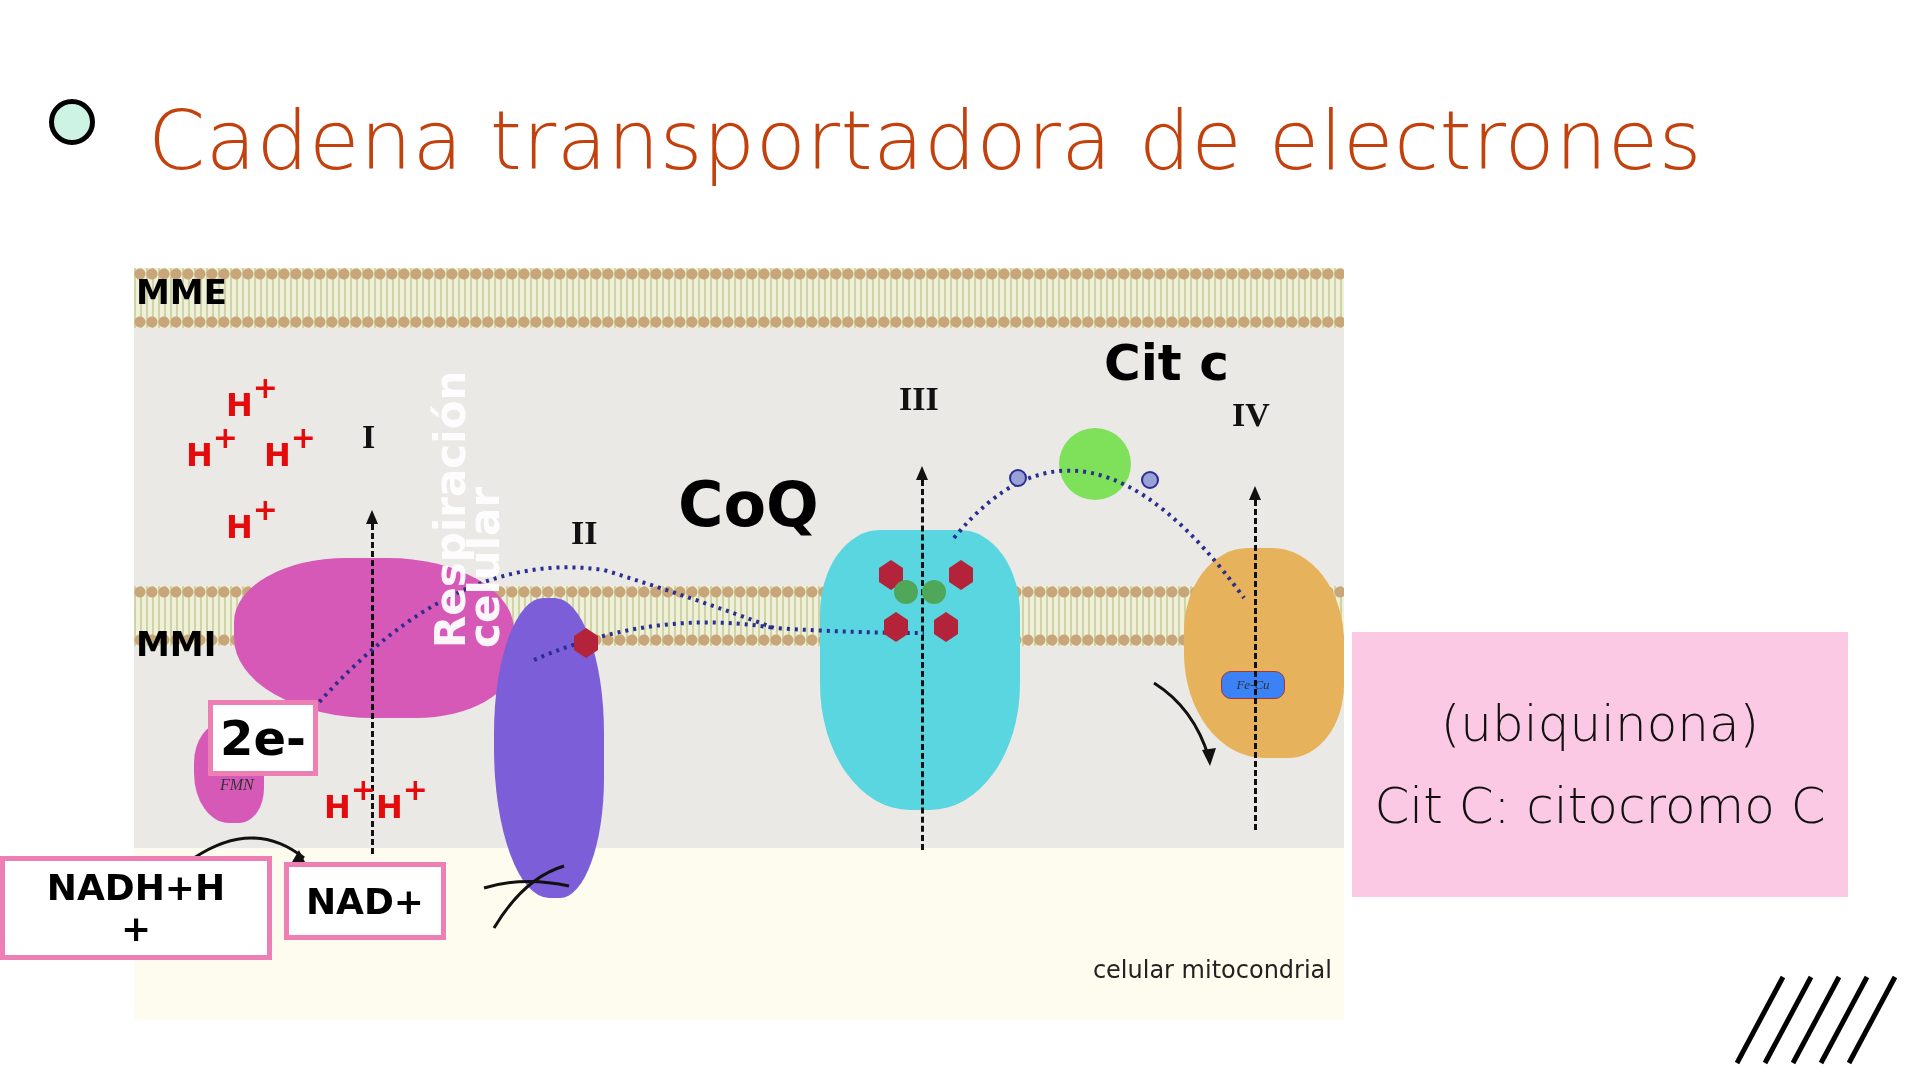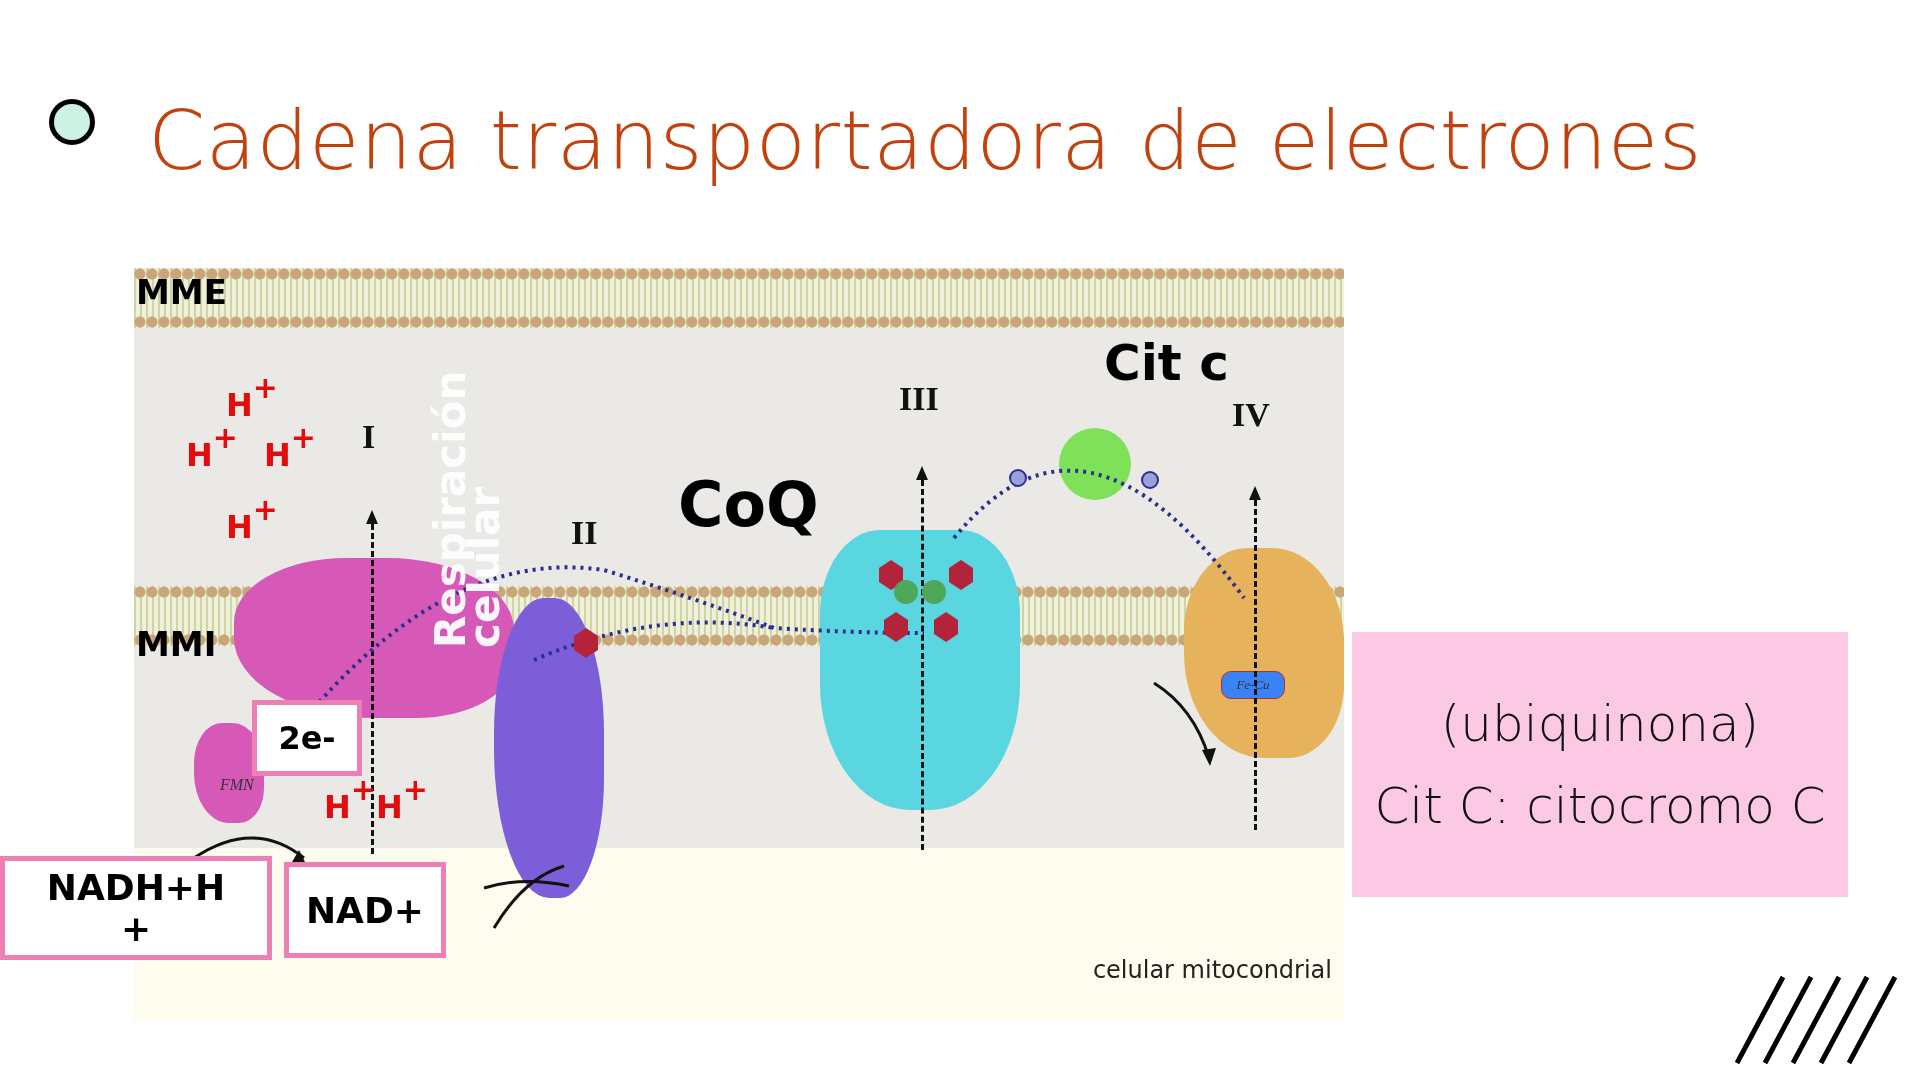--- a/index.html
+++ b/index.html
@@ -92,26 +92,26 @@
   <div class="hplus" style="left:130px;top:158px;"><span>H</span><sup>+</sup></div>
   <div class="hplus" style="left:92px;top:230px;"><span>H</span><sup>+</sup></div>
 
   <div class="hplus" style="left:190px;top:510px;"><span>H</span><sup>+</sup><span>H</span><sup>+</sup></div>
 
   <div style="position:absolute;left:86px;top:508px;font-size:16px;font-style:italic;color:#333;font-family:'Liberation Serif',serif;">FMN</div>
 
   <div class="matrix">celular mitocondrial</div>
 </div>
 
-<div class="pinkbox" style="left:208px;top:700px;width:110px;height:76px;font-size:32px;margin-left:44px;">2e-</div>
+<div class="pinkbox" style="left:208px;top:700px;width:110px;height:76px;font-size:48px;">2e-</div>
 <div class="pinkbox" style="left:0px;top:856px;width:272px;height:104px;font-size:36px;flex-direction:column;">
     <span>NADH+H</span>
     <sup style="font-size:36px;">+</sup>
   </div>
-<div class="pinkbox" style="left:284px;top:862px;width:162px;height:96px;font-size:36px;">
+<div class="pinkbox" style="left:284px;top:862px;width:162px;height:78px;font-size:36px;">
     <span>NAD</span>
     <sup style="font-size:36px;">+</sup>
   </div>
 
 <div class="legend">
   <div>(ubiquinona)</div>
   <div>Cit C: citocromo C</div>
 </div>
 
 <svg class="slashes" width="175" height="90">

